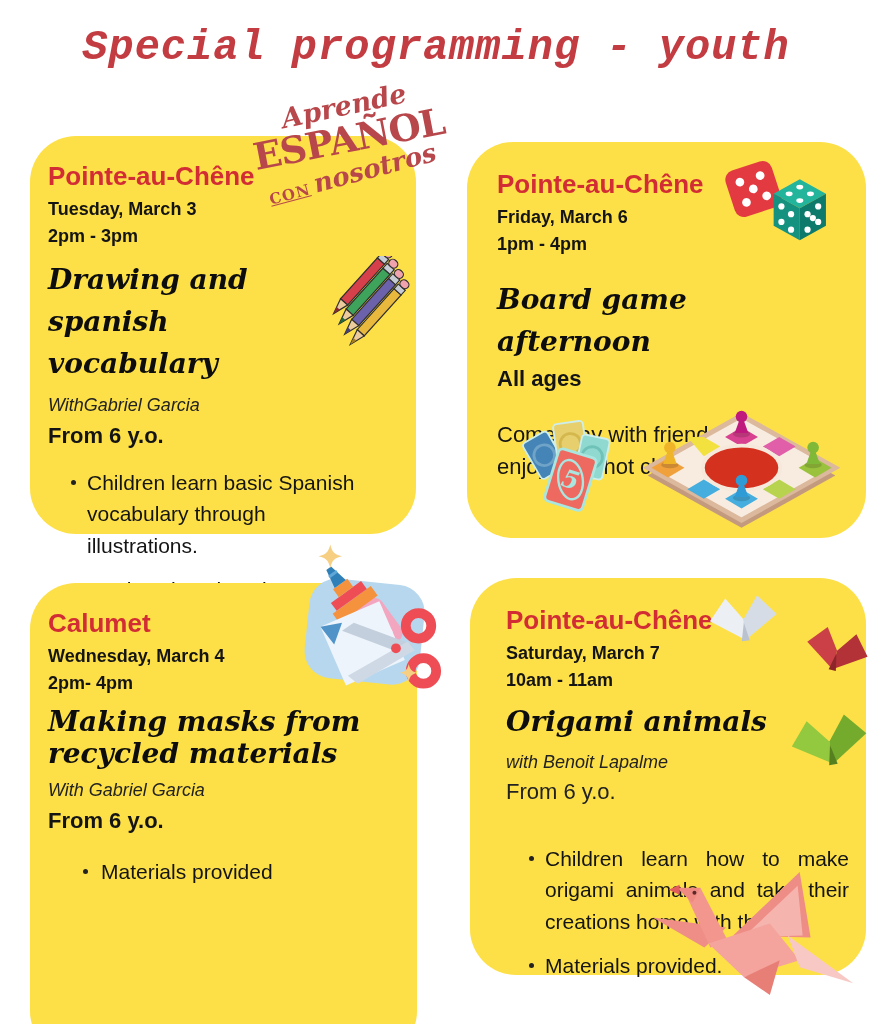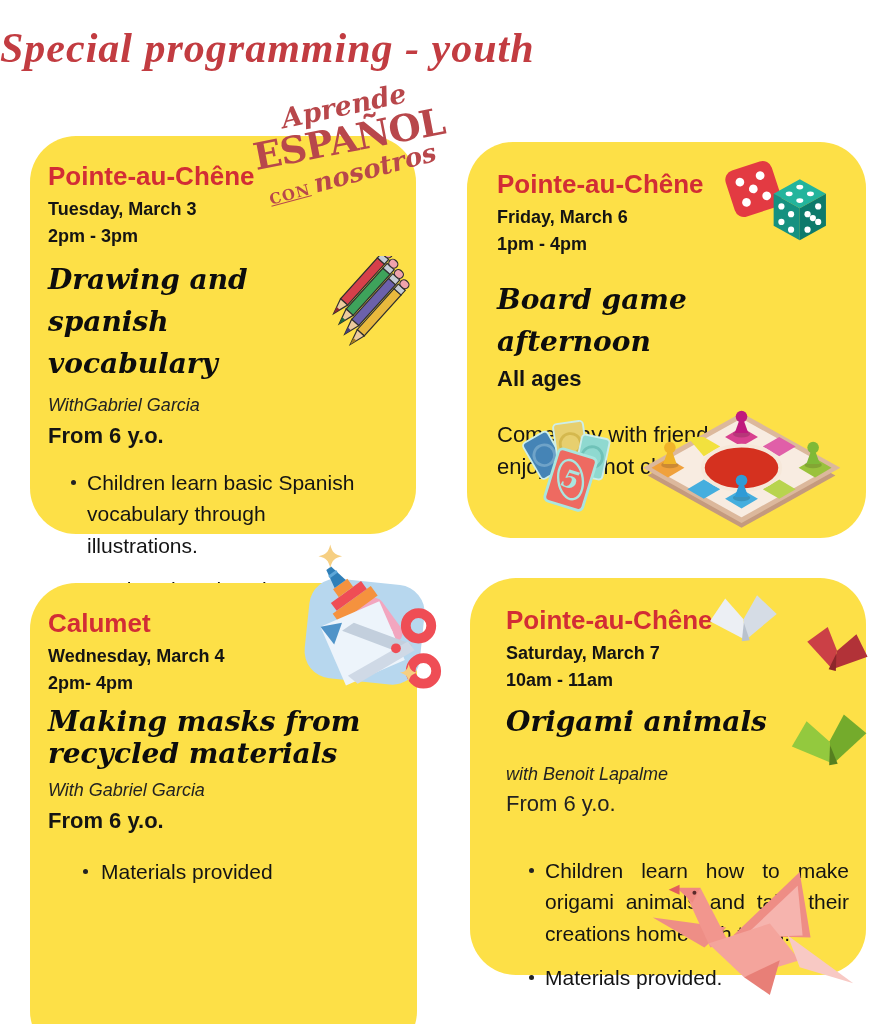--- a/index.html
+++ b/index.html
@@ -1,22 +1,22 @@
 <!DOCTYPE html>
 <html><head>
 <meta charset="utf-8">
 <style>
   html,body{margin:0;padding:0;background:#ffffff;}
   .page{
     position:relative;width:872px;height:1024px;background:#ffffff;overflow:hidden;
     font-family:"Liberation Sans",sans-serif;color:#141414;
   }
   .page-title{
-    position:absolute;top:24px;left:0;right:0;
-    font-family:Liberation Serif, serif;font-style:italic;font-weight:bold;
+    position:absolute;top:24px;left:0;right:0;text-align:center;
+    font-family:Liberation Mono, monospace;font-style:italic;font-weight:bold;
     font-size:42px;color:#c23c41;letter-spacing:1px;
   }
   .card{
     position:absolute;background:#fde047;border-radius:46px;box-sizing:border-box;z-index:1;
   }
   #card1{left:30px;top:136px;width:386px;height:398px;padding:24px 18px 0 18px;}
   #card2{left:467px;top:142px;width:399px;height:396px;padding:26px 24px 0 30px;}
   #card3{left:30px;top:583px;width:387px;height:474px;padding:24px 18px 0 18px;}
   #card4{left:470px;top:578px;width:396px;height:397px;padding:26px 22px 0 36px;}
 
@@ -26,21 +26,21 @@
     font-family:"DejaVu Serif",serif;font-style:italic;font-weight:bold;
     font-size:28px;color:#0d0d0d;margin-top:10px;line-height:1.5;
   }
   #card1 .event-title{width:300px;}
   #card2 .event-title{margin-top:22px;}
   #card3 .event-title{width:340px;line-height:1.15;}
   #card4 .event-title{margin-top:8px;}
   .with-line{font-size:18px;margin-top:9px;line-height:1.3;color:#222;font-style:italic;}
   .age-line{font-size:22px;font-weight:bold;margin-top:5px;line-height:1.3;}
   #card2 .age-line{margin-top:2px;}
-  #card4 .with-line{margin-top:20px;}
+  #card4 .with-line{margin-top:8px;}
   #card4 .age-line{font-weight:normal;margin-top:4px;color:#222;}
   .desc{font-size:22px;margin-top:26px;line-height:1.45;width:345px;}
 
   ul.bullets{margin:16px 0 0 0;padding:0 0 0 26px;list-style:none;font-size:21px;line-height:1.5;}
   ul.bullets li{position:relative;margin:13px;}
   ul.bullets li::before{
     content:"";position:absolute;left:-16px;top:13px;width:5px;height:5px;border-radius:50%;background:#222;
   }
   #card1 ul.bullets{width:305px;}
   #card3 ul.bullets{margin-top:20px;padding-left:40px;width:318px;}

